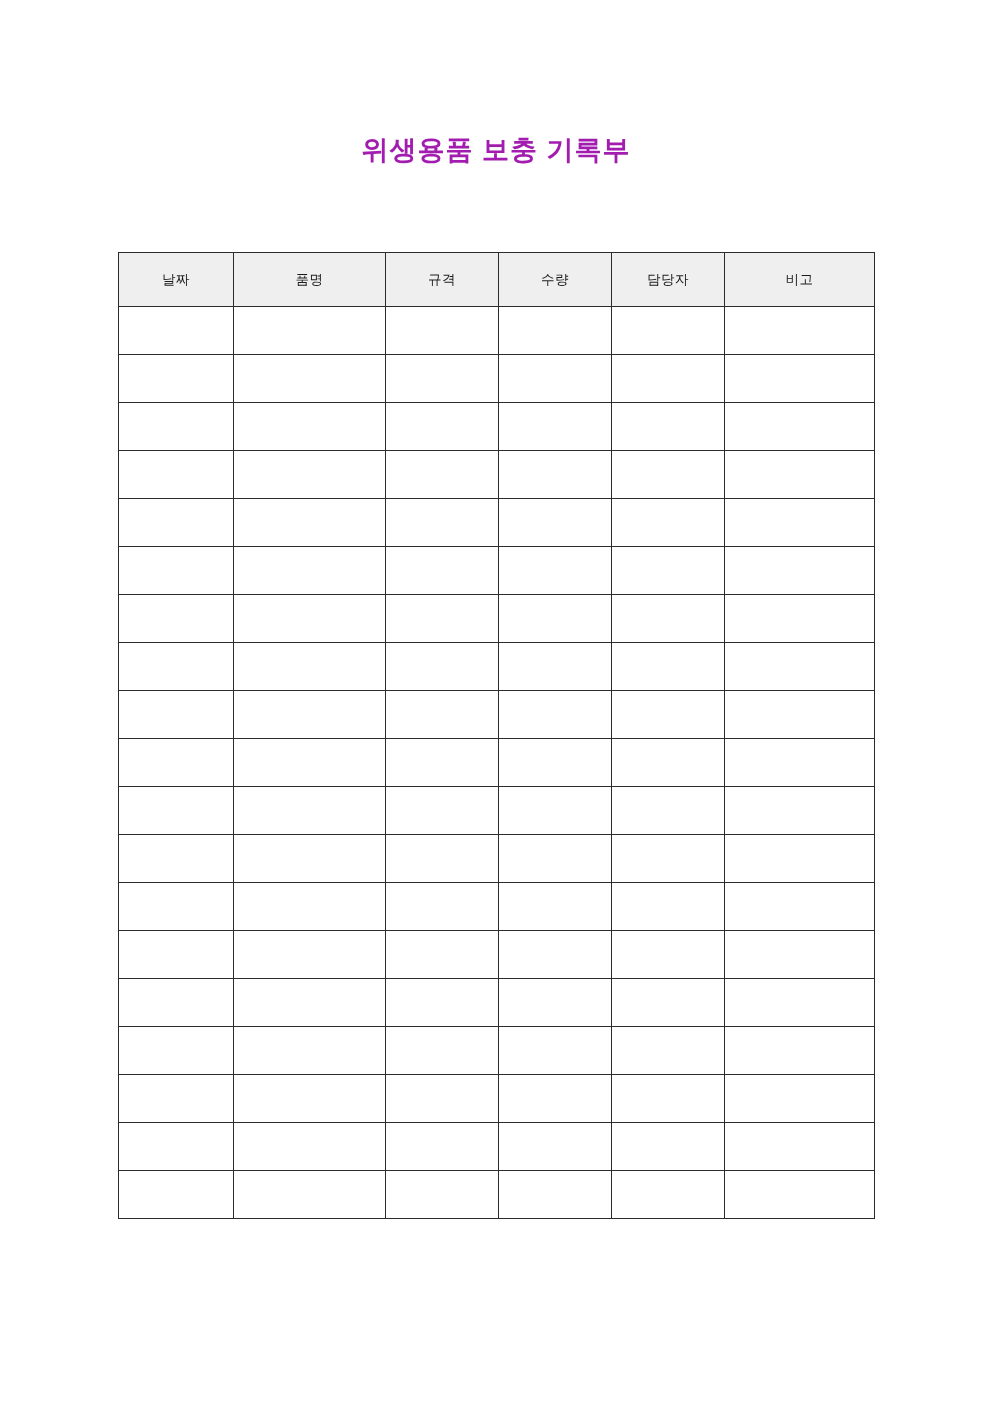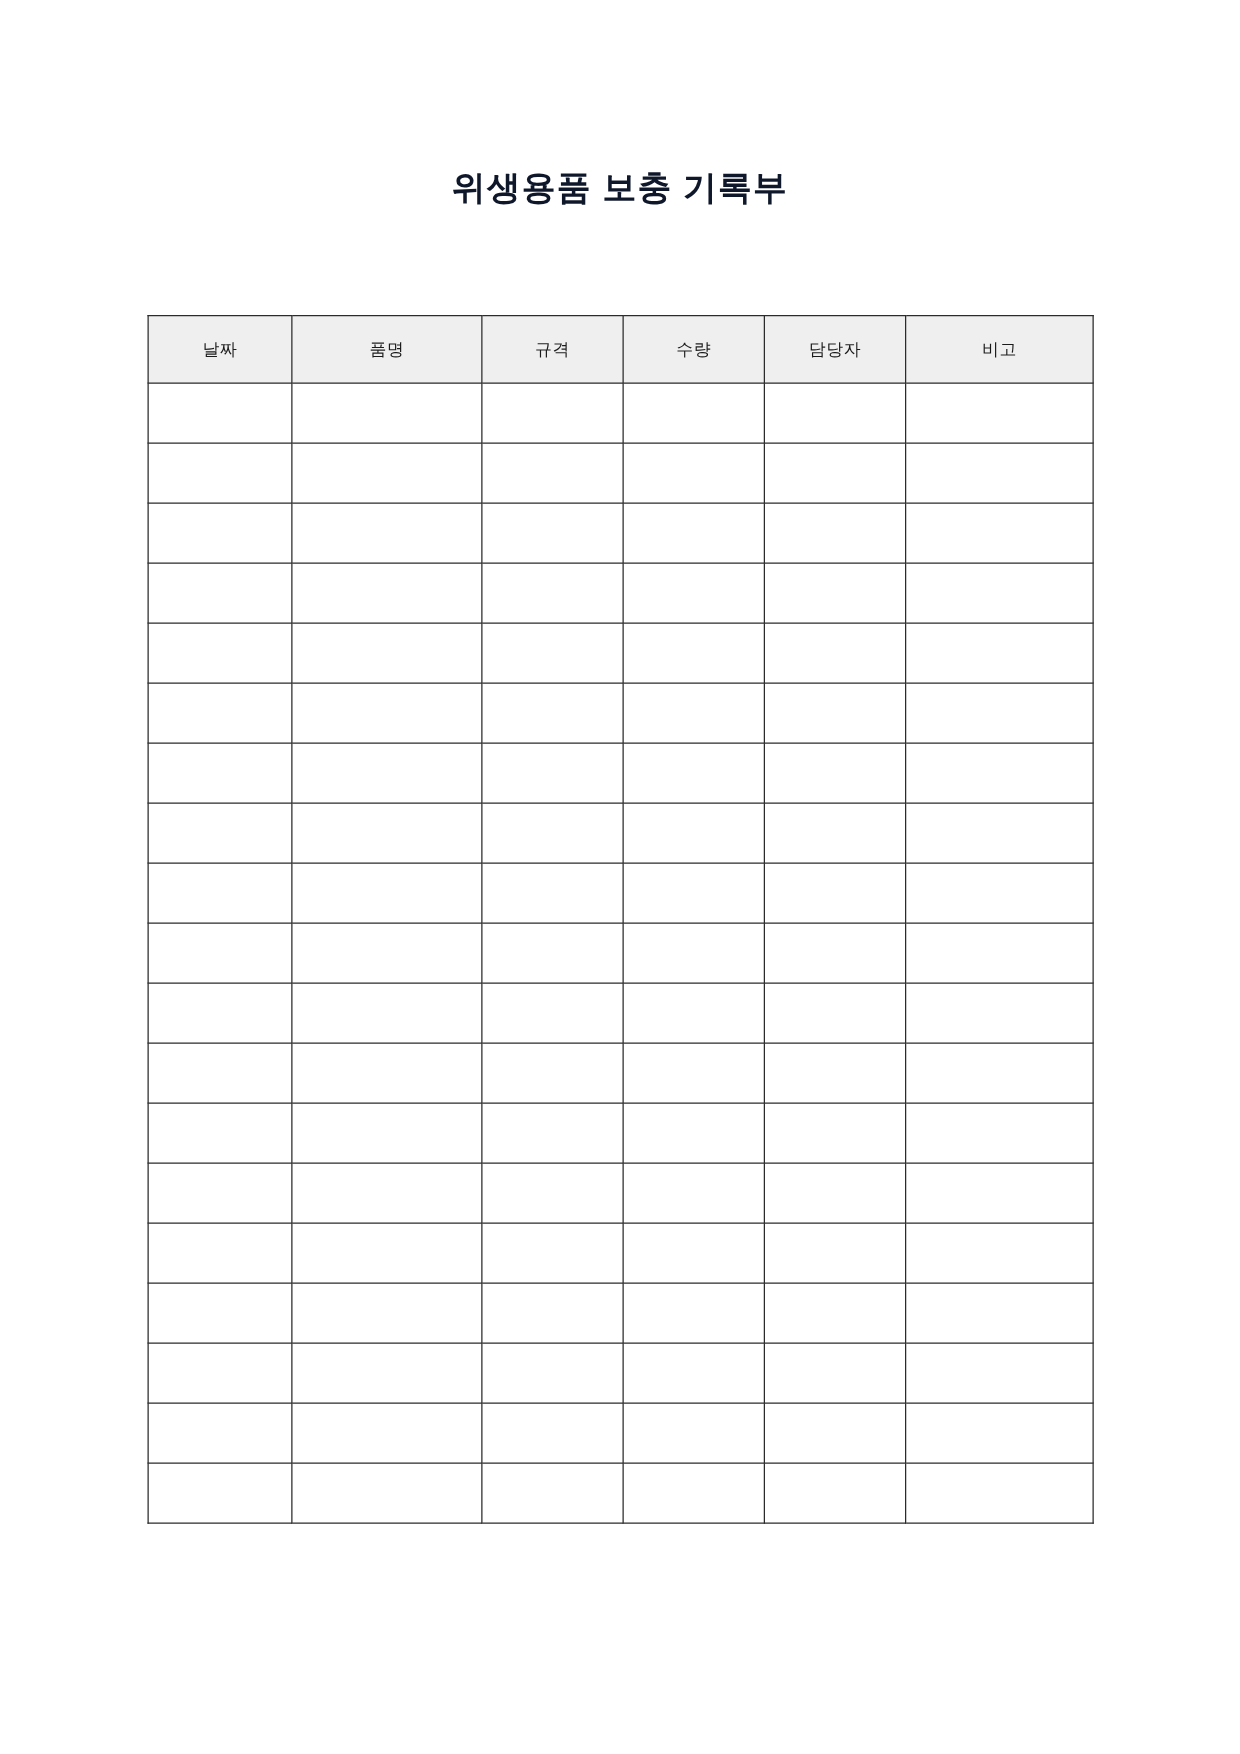--- a/index.html
+++ b/index.html
@@ -22,21 +22,21 @@
   }
   .doc-title {
     position: absolute;
     top: 132px;
     left: 0;
     width: 992px;
     text-align: center;
     font-size: 27px;
     font-weight: bold;
     letter-spacing: 1px;
-    color: #0f172a;
+    color: #a21caf;
   }
   .table-wrap {
     position: absolute;
     top: 252px;
     left: 118px;
     width: 756px;
   }
   table.record-table {
     border-collapse: collapse;
     width: 756px;

